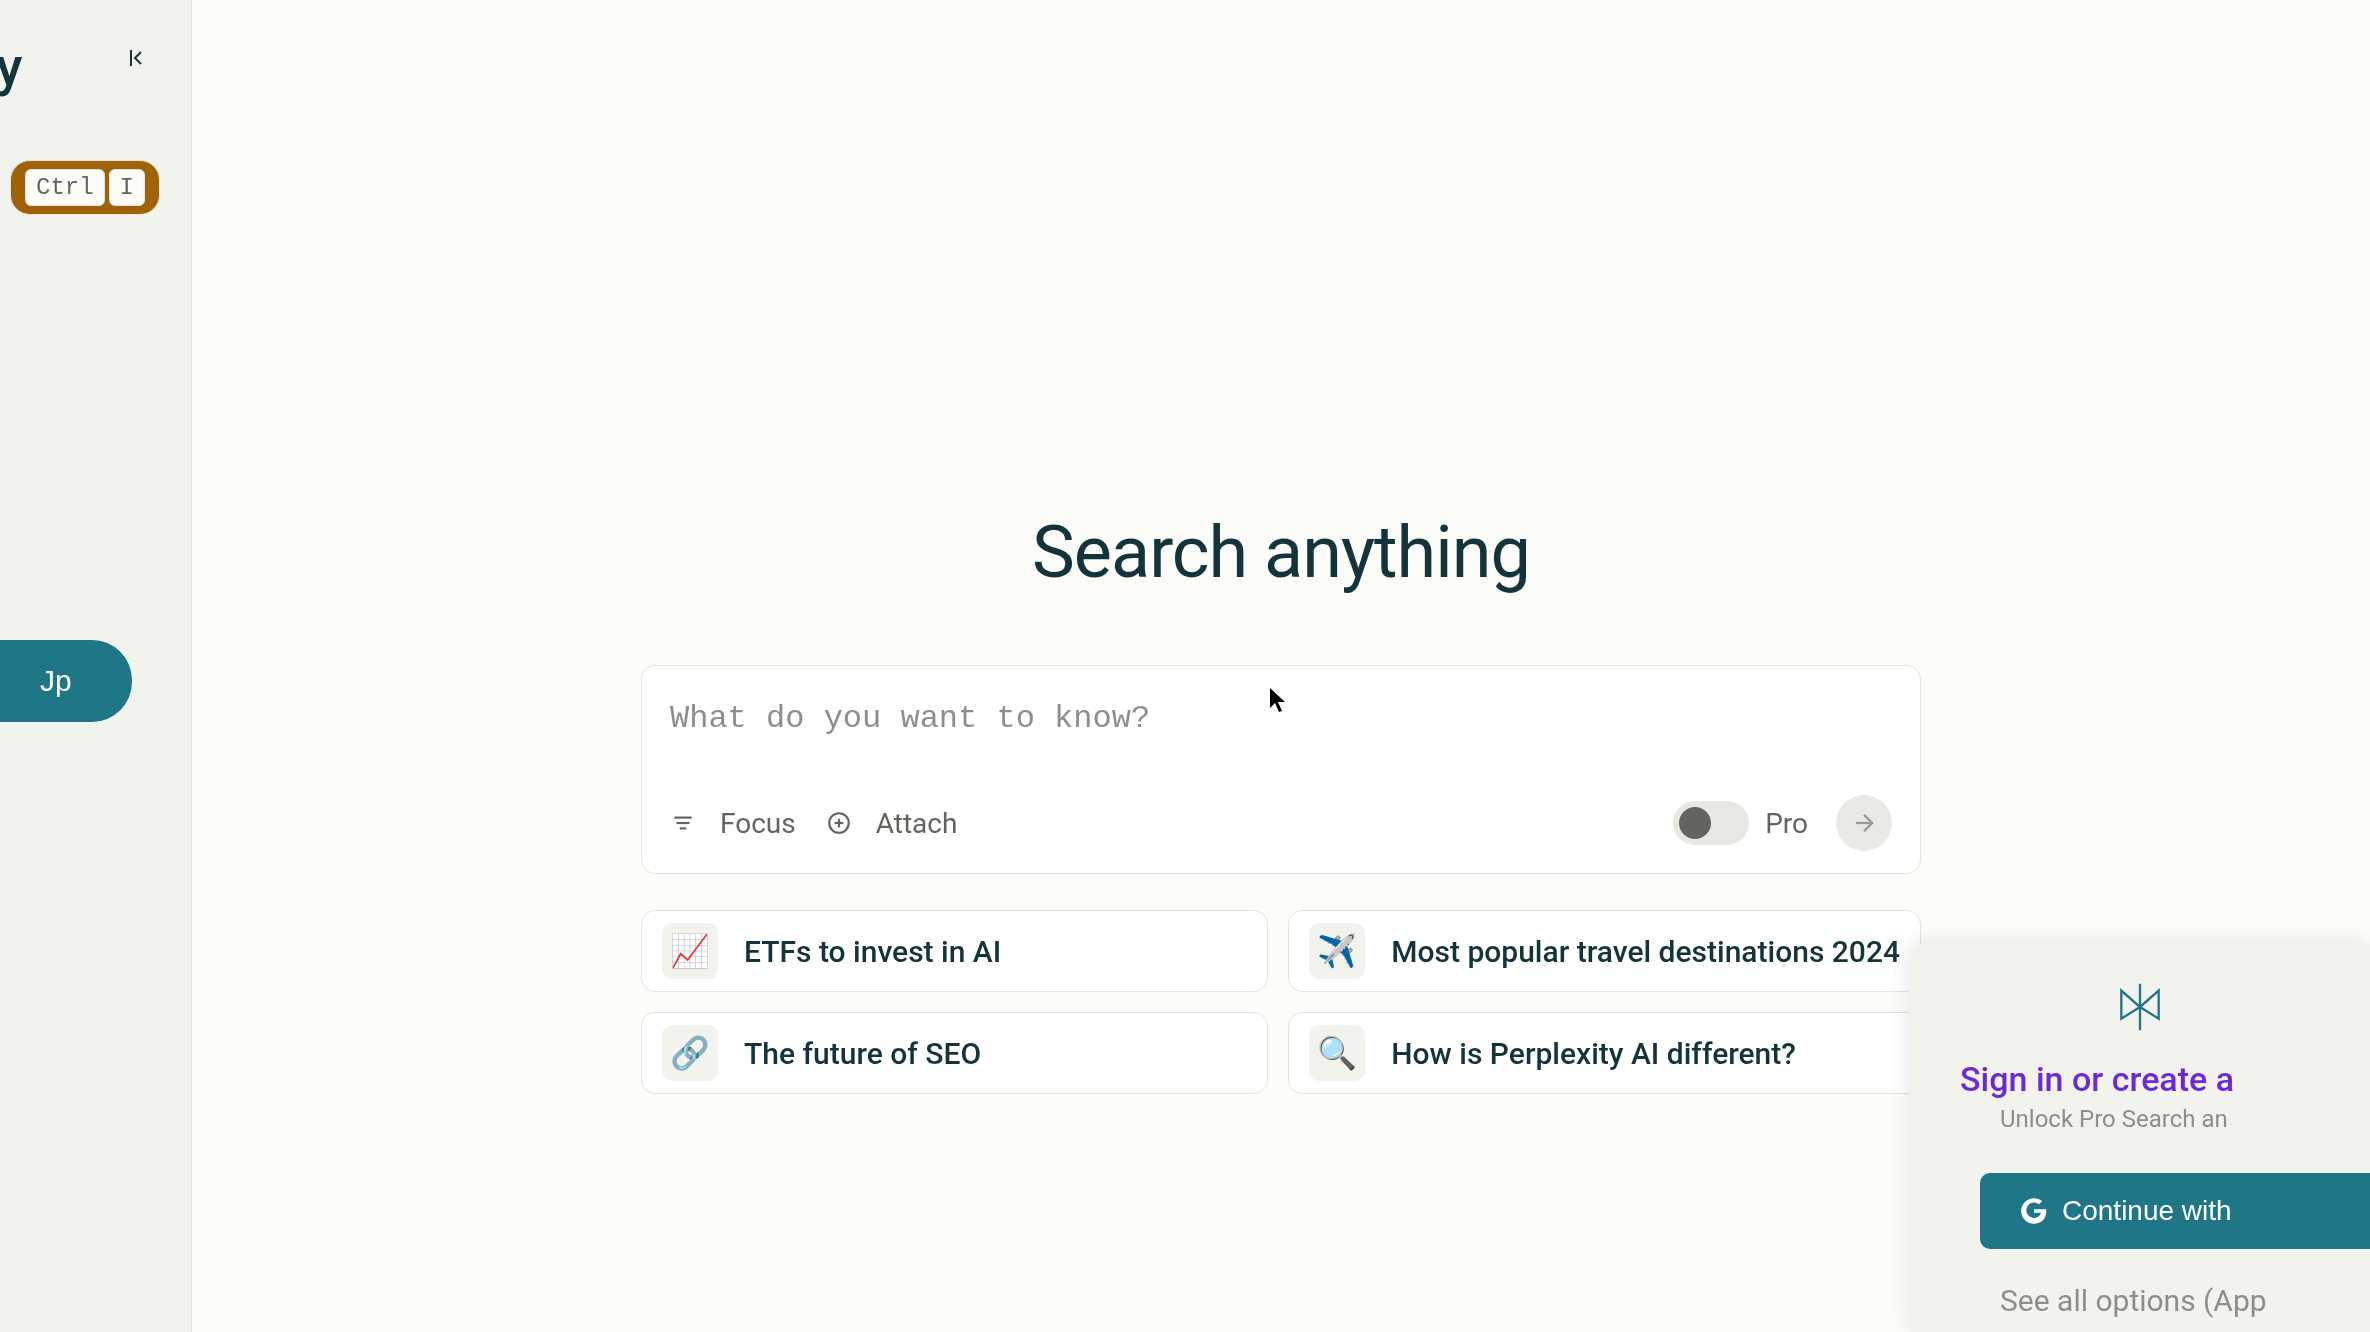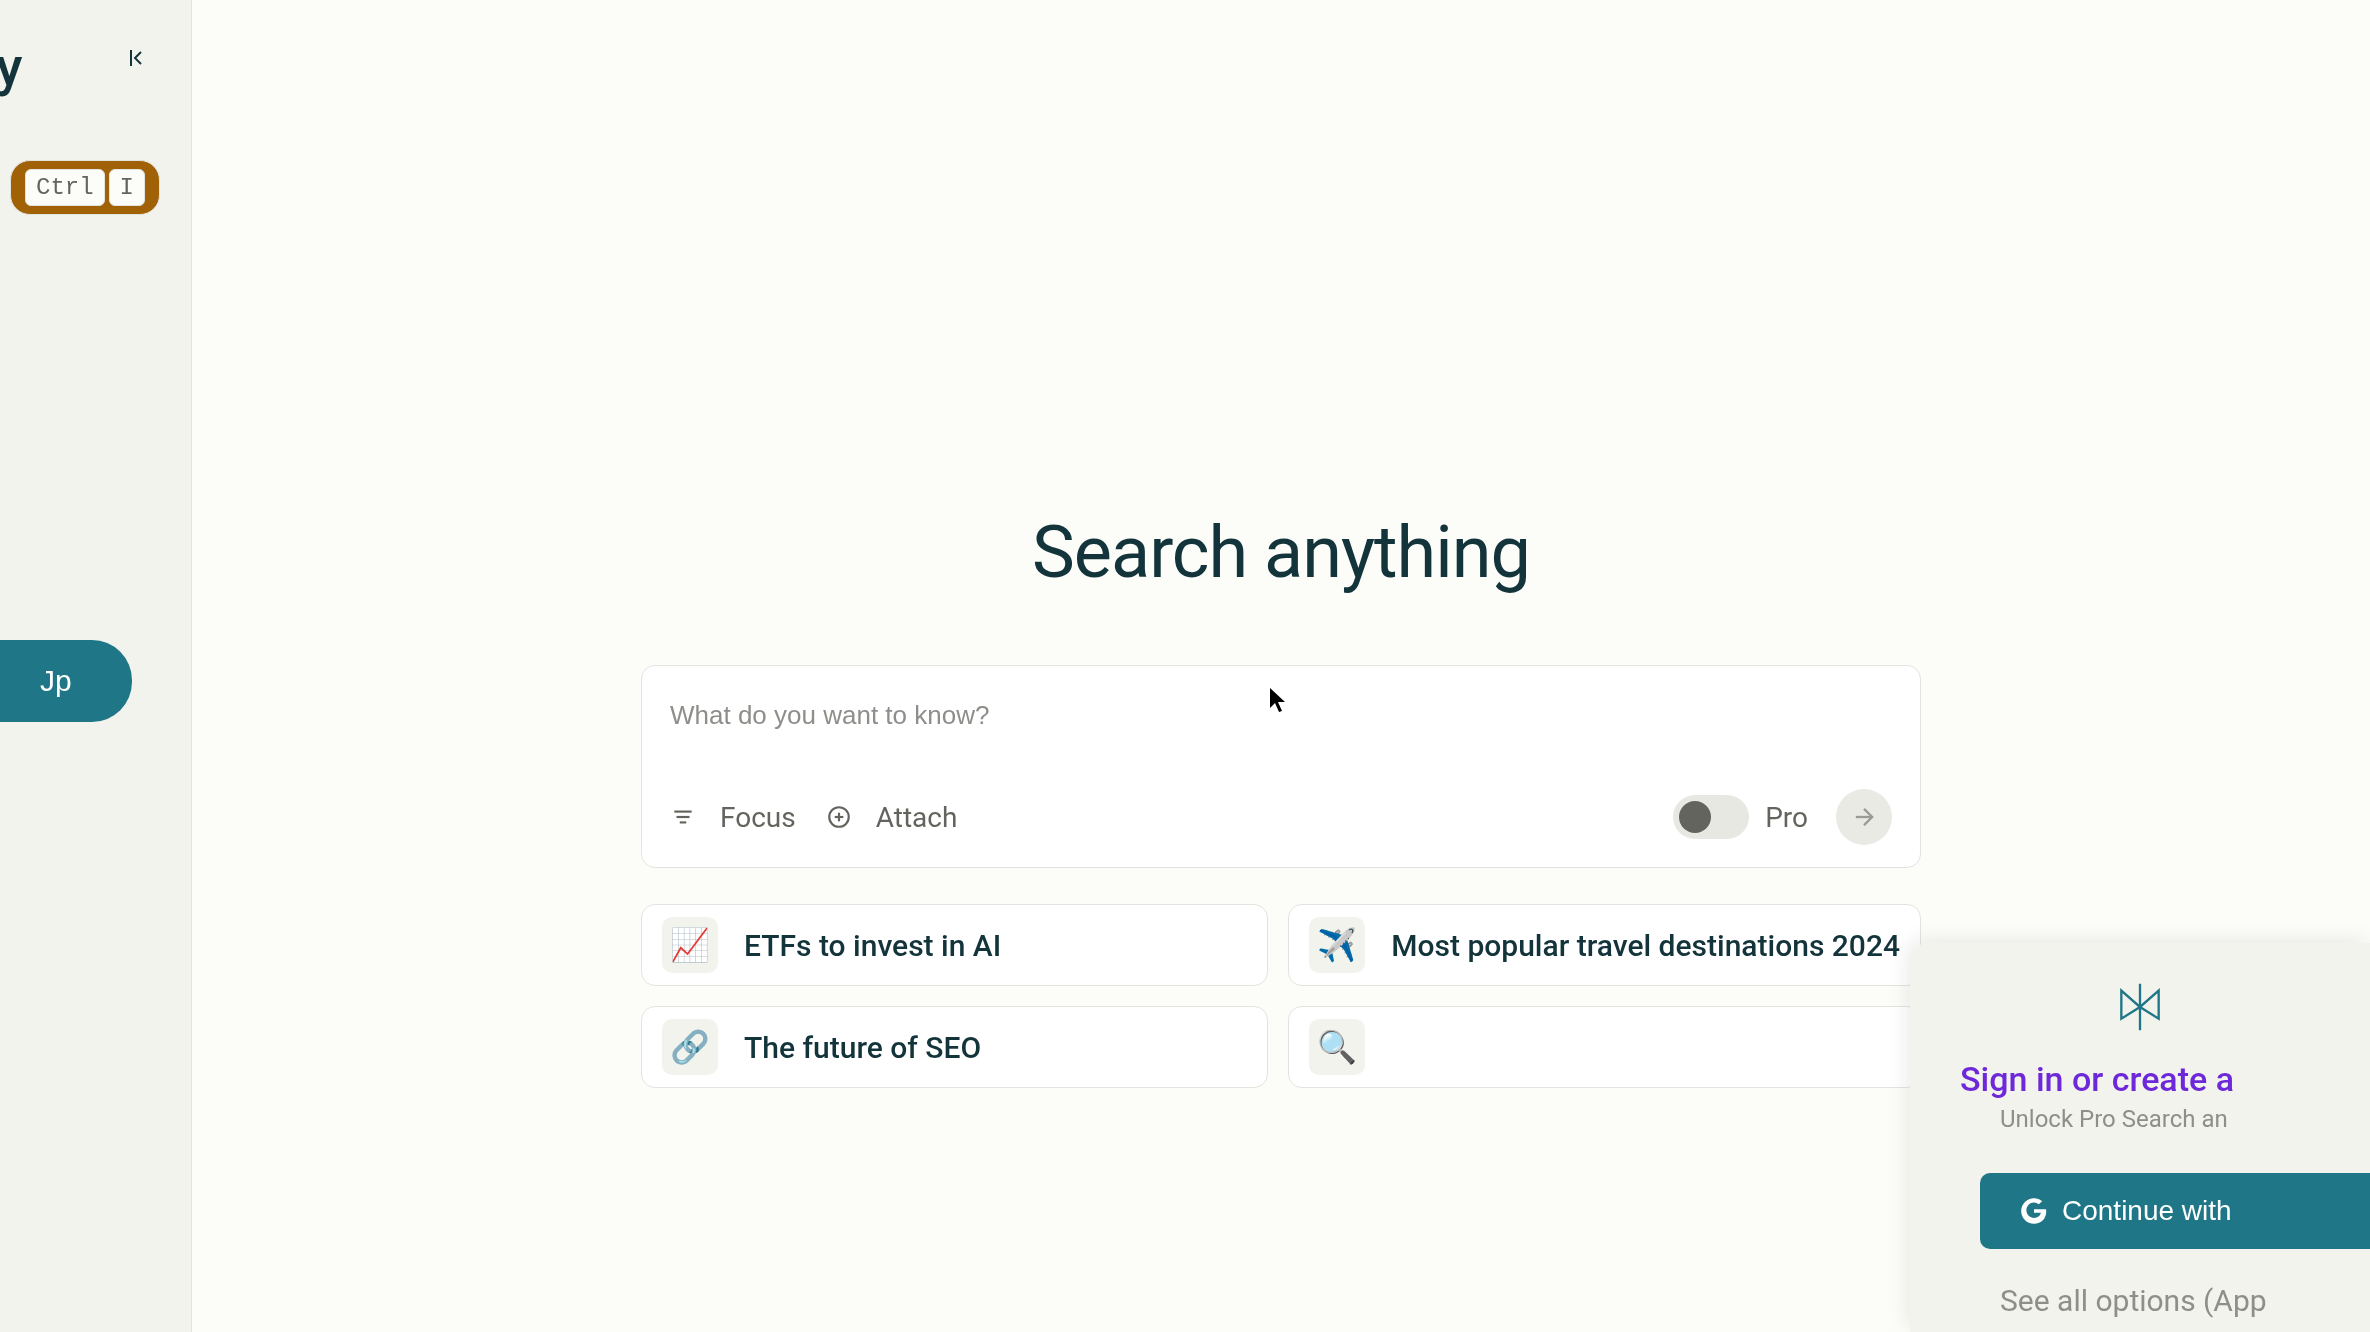--- a/index.html
+++ b/index.html
@@ -118,24 +118,24 @@
       background: #ffffff;
       border: 1.5px solid #e3e3df;
       border-radius: 14px;
       padding: 34px 28px 22px 28px;
     }
     
     .search-input {
       width: 100%;
       border: none;
       outline: none;
-      font-size: 26px;
+      font-size: 32px;
       color: #13343b;
       background: transparent;
-      font-family: Liberation Sans, sans-serif;
+      font-family: Liberation Mono, monospace;
     }
     
     .search-input::placeholder {
       color: #8e8e8a;
     }
     
     .search-toolbar {
       margin-top: 58px;
       display: flex;
       align-items: center;
@@ -426,20 +426,21 @@
     <div class="suggestion-card">
       <div class="suggestion-icon">✈️</div>
       <div class="suggestion-text">Most popular travel destinations 2024</div>
     </div>
     <div class="suggestion-card">
       <div class="suggestion-icon">🔗</div>
       <div class="suggestion-text">The future of SEO</div>
     </div>
     <div class="suggestion-card">
       <div class="suggestion-icon">🔍</div>
+      <div class="suggestion-text">How is Perplexity AI different?</div>
     </div>
   </div>
 </div>
 
 <div class="signin-popup">
   <div class="signin-logo">
     <svg viewBox="0 0 48 48">
       <path d="M24 4 L24 44 M24 24 L8 10 L8 34 L24 24 L40 10 L40 34 L24 24 M8 10 L24 24 L40 10"></path>
     </svg>
   </div>

